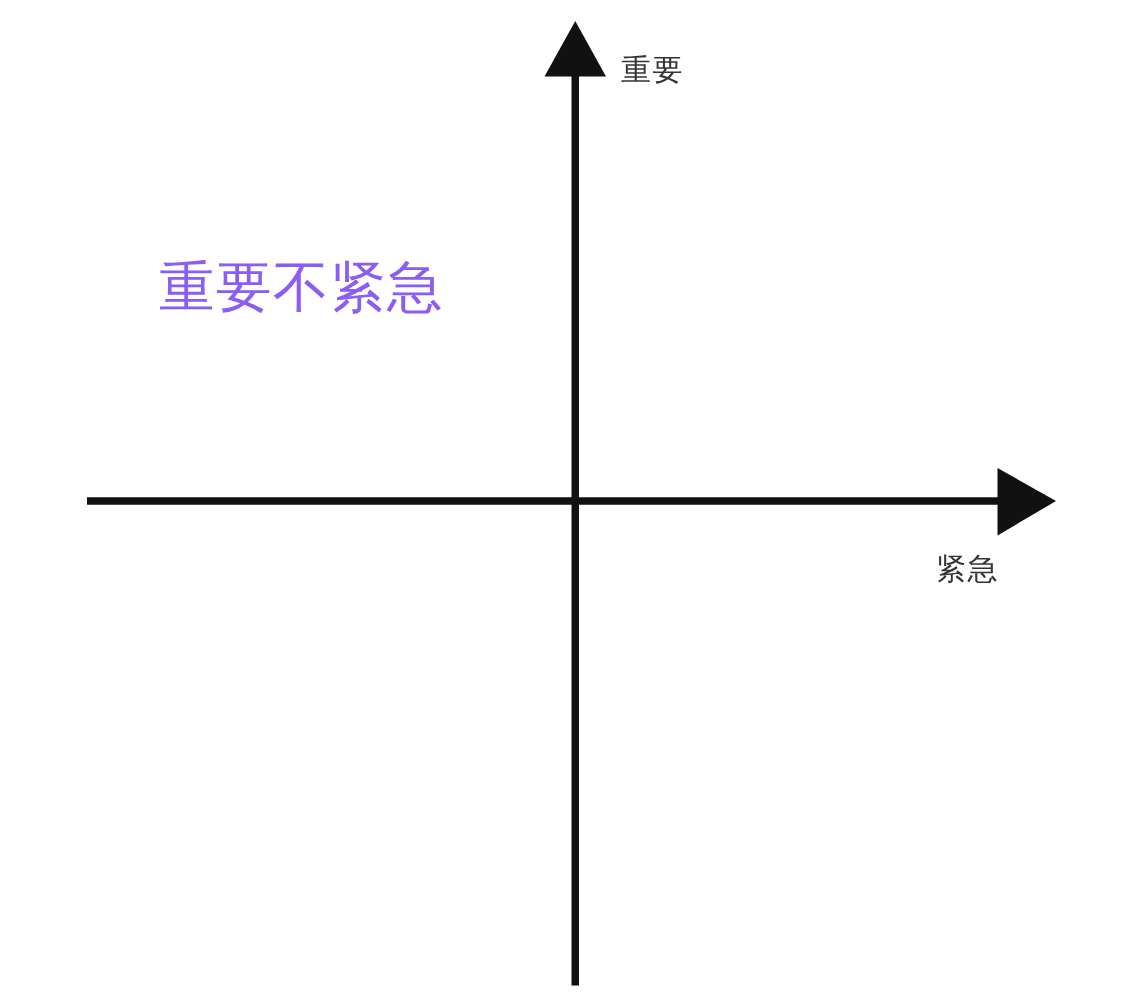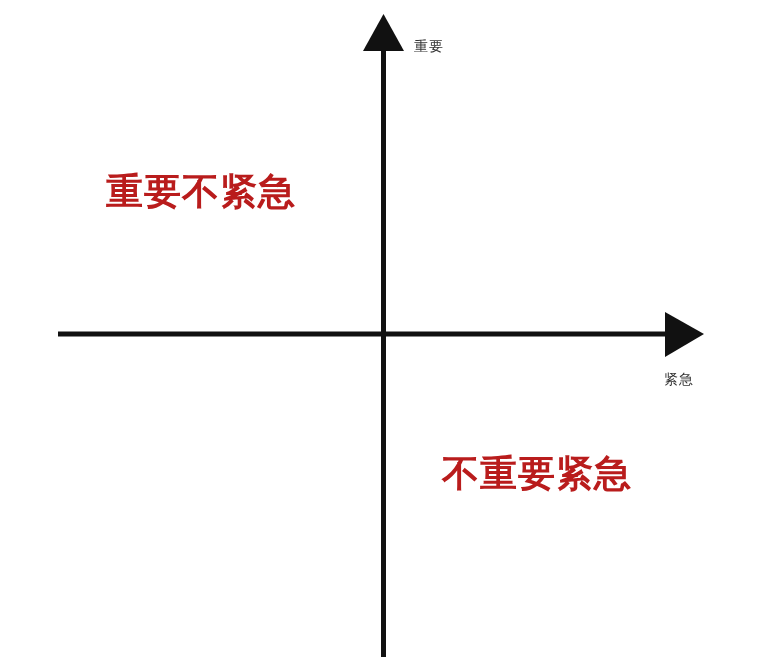--- a/index.html
+++ b/index.html
@@ -22,30 +22,30 @@
       height: 669px;
       background: #ffffff;
     }
     svg.axes {
       position: absolute;
       left: 0;
       top: 0;
     }
     .quadrant-label {
       position: absolute;
-      font-weight: bold;
+      font-weight: normal;
       font-size: 37px;
       line-height: 40px;
-      color: #b91c1c;
+      color: #8b5cf6;
       white-space: nowrap;
       letter-spacing: 1px;
     }
     .axis-label {
       position: absolute;
-      font-size: 14px;
+      font-size: 20px;
       line-height: 24px;
       color: #333333;
       white-space: nowrap;
       letter-spacing: 1px;
     }
   </style>
 </head>
 <body>
 
 <div class="canvas">
@@ -55,20 +55,19 @@
 
     <line x1="58" y1="334" x2="672" y2="334" stroke="#111111" stroke-width="5"></line>
 
     <polygon points="383.5,14 363,51 404,51" fill="#111111"></polygon>
 
     <polygon points="704,334 665,312 665,357" fill="#111111"></polygon>
   </svg>
 
   <div class="axis-label" style="left:414px; top:34px;">重要</div>
 
-  <div class="axis-label" style="left:664px; top:367px;">紧急</div>
+  <div class="axis-label" style="left:624px; top:367px;">紧急</div>
 
   <div class="quadrant-label" style="left:106px; top:172px;">重要不紧急</div>
 
 
 
-  <div class="quadrant-label" style="left:442px; top:454px;">不重要紧急</div>
 </div>
 
 </body></html>

